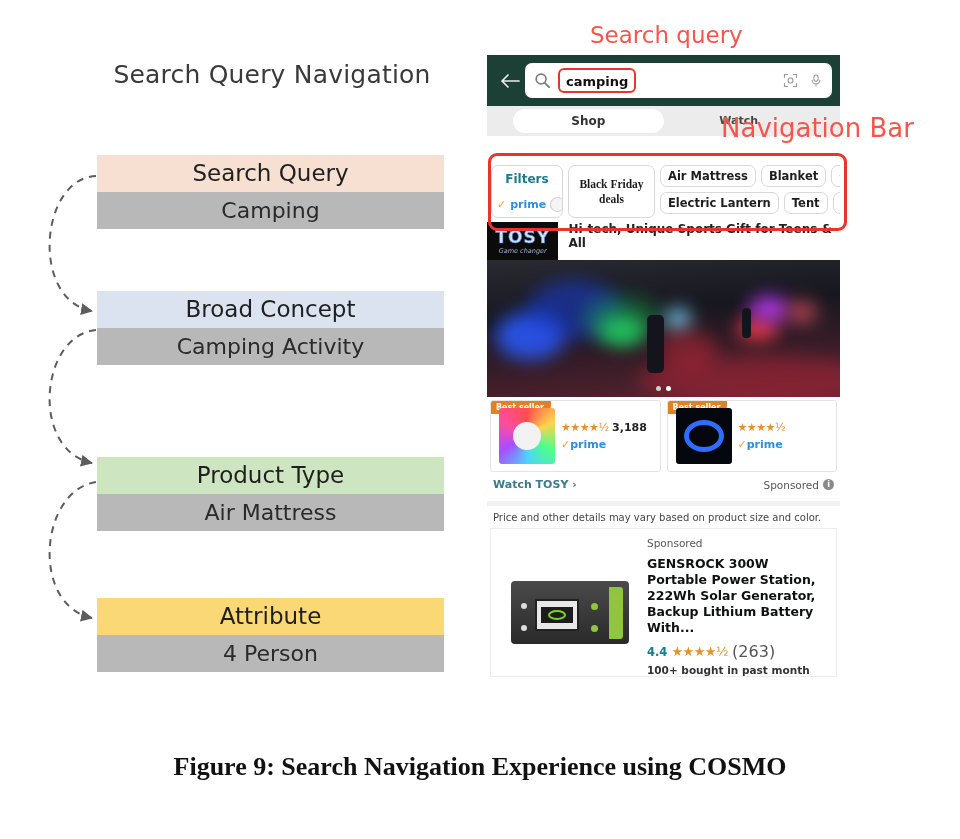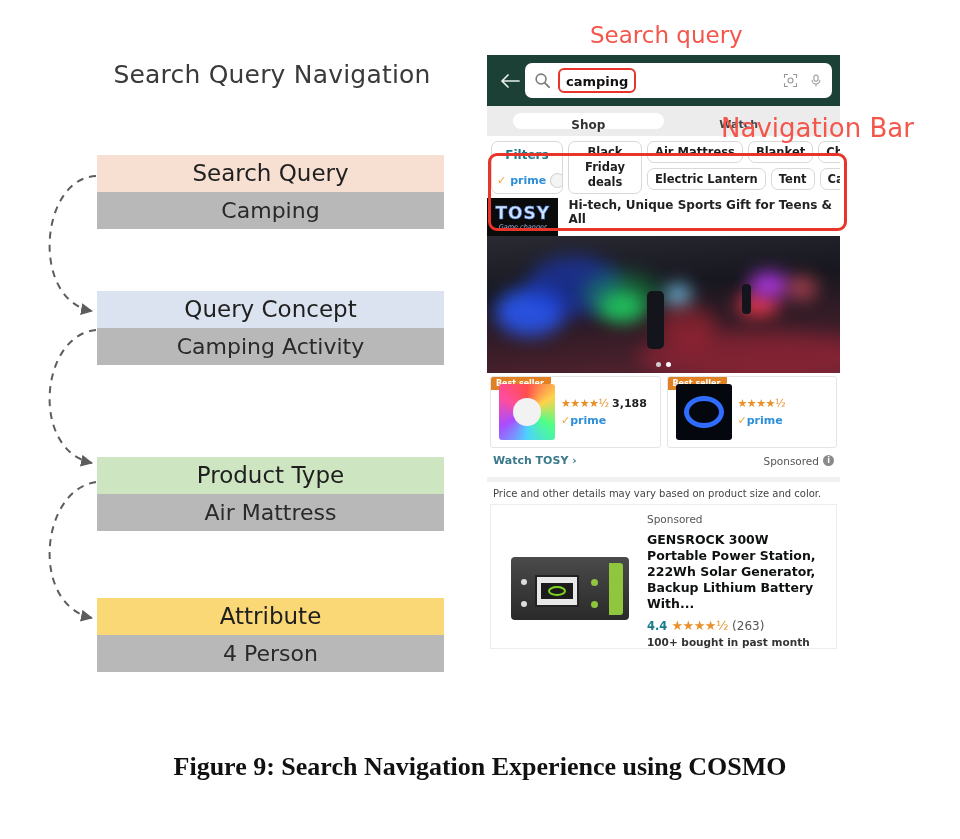--- a/index.html
+++ b/index.html
@@ -48,40 +48,40 @@
   .qbox{
     border:2.5px solid #e8352c;border-radius:6px;padding:1px 6px;margin-left:1px;
   }
   .sfield .spacer{flex:1}
   .ico-sm{width:17px;height:17px;opacity:.6}
 
   .tabrow{
     height:30px;background:#ececec;display:flex;align-items:center;
     padding:3px 26px;box-sizing:border-box;gap:0;position:relative;
   }
-  .tab{flex:1;height:16px;line-height:24px;text-align:center;font-size:12px;font-weight:bold;color:#333;border-radius:13px;}
+  .tab{flex:1;height:24px;line-height:24px;text-align:center;font-size:12px;font-weight:bold;color:#333;border-radius:13px;}
   .tab.active{background:#fff;}
   .tab.inactive{color:#444;font-weight:bold;font-size:11px;}
 
   .filters-wrap{position:relative;padding:5px 4px 4px 4px;background:#fff;}
-  .filters-row{display:flex;gap:5px;align-items:stretch;}
+  .filters-row{display:flex;gap:5px;align-items:stretch;margin-top:24px;}
   .chip{
     border:1px solid #d8d8d8;border-radius:7px;background:#fff;
     font-size:11.5px;color:#1d1d1d;font-weight:bold;
     display:flex;align-items:center;justify-content:center;text-align:center;
     padding:3px 7px;box-sizing:border-box;white-space:nowrap;
   }
   .filters-col{width:70px;border:1px solid #d8d8d8;border-radius:7px;display:flex;flex-direction:column;overflow:hidden;}
   .filters-col .t{height:25px;display:flex;align-items:center;justify-content:center;font-size:12px;font-weight:bold;color:#1a7b8c;}
   .filters-col .b{height:26px;display:flex;align-items:center;gap:4px;padding-left:5px;}
   .prime-txt{font-size:11px;font-weight:bold;color:#2e8fd8;}
   .check{color:#f0a030;font-size:11px;font-weight:bold;}
   .toggle{width:26px;height:13px;border-radius:7px;background:#e0e0e0;position:relative;}
   .toggle:after{content:"";position:absolute;left:0;top:-1px;width:15px;height:15px;border-radius:50%;background:#f4f4f4;border:1px solid #cfcfcf;box-sizing:border-box;}
-  .bf{width:74px;}
+  .bf{width:87px;font-family:Liberation Serif, serif;}
   .chip-col{flex:1;display:flex;flex-direction:column;gap:5px;min-width:0;}
   .chip-line{display:flex;gap:5px;}
 
   .tosy-row{display:flex;align-items:flex-start;height:38px;}
   .tosy-logo{
     width:75px;height:38px;background:#0b0b0b;color:#b7ccf0;
     display:flex;flex-direction:column;align-items:center;justify-content:center;
   }
   .tosy-logo .t1{font-size:17px;font-weight:bold;letter-spacing:1px;color:#cfe0ff;-webkit-text-stroke:.6px #4a7fd6;}
   .tosy-logo .t2{font-size:6.5px;font-style:italic;color:#9fb6dd;}
@@ -110,21 +110,21 @@
 
   .notice{font-size:10px;color:#444;padding:6px 6px 5px 6px;}
   .listing{display:flex;border:1px solid #ededed;border-top:1px solid #ededed;margin:0 3px;}
   .lthumb{width:150px;height:115px;flex:none;background:#fff;position:relative;}
   .ldesc{padding:8px 8px 0 6px;}
   .lspon{font-size:10.5px;color:#555;margin-bottom:7px;}
   .ltitle{font-size:12.5px;color:#0f1111;line-height:16px;font-weight:bold;}
   .lrate{display:flex;align-items:center;gap:4px;margin-top:6px;}
   .lnum{font-size:11.5px;color:#1a7b8c;font-weight:bold;}
   .lstars{color:#e8912a;font-size:13px;letter-spacing:-.5px;}
-  .lcount{font-size:12px;color:#555;}
+  .lcount{font-size:16px;color:#555;}
   .lbought{font-size:10.5px;color:#333;margin-top:3px;font-weight:bold;}
 
   
   .anno{position:absolute;color:#f4564b;font-size:23px;font-family:"DejaVu Sans",sans-serif;}
   .redbox{position:absolute;border:3px solid #e8352c;border-radius:9px;}
 
   
   .caption{
     position:absolute;left:0;top:752px;width:960px;text-align:center;
     font-family:"Liberation Serif","DejaVu Serif",serif;
@@ -147,21 +147,21 @@
     <path d="M96,176 C40,178 30,300 92,311" fill="none" stroke="#5d5d5d" stroke-width="2" stroke-dasharray="7,6" marker-end="url(#ah)"></path>
     <path d="M96,330 C40,335 30,450 92,463" fill="none" stroke="#5d5d5d" stroke-width="2" stroke-dasharray="7,6" marker-end="url(#ah)"></path>
     <path d="M96,482 C40,490 30,605 92,618" fill="none" stroke="#5d5d5d" stroke-width="2" stroke-dasharray="7,6" marker-end="url(#ah)"></path>
   </svg>
 
   <div class="box" id="box0">
     <div class="head" style="background:#f7e0d2">Search Query</div>
     <div class="val">Camping</div>
   </div>
   <div class="box" id="box1">
-    <div class="head" style="background:#dbe3f0">Query Concept</div>
+    <div class="head" style="background:#dbe3f0">Broad Concept</div>
     <div class="val">Camping Activity</div>
   </div>
   <div class="box" id="box2">
     <div class="head" style="background:#cde5c0">Product Type</div>
     <div class="val">Air Mattress</div>
   </div>
   <div class="box" id="box3">
     <div class="head" style="background:#fad875">Attribute</div>
     <div class="val">4 Person</div>
   </div>

